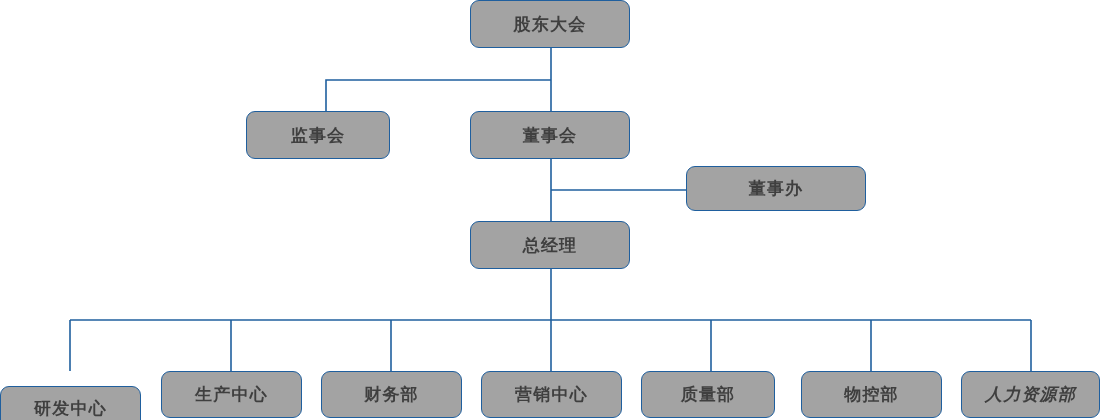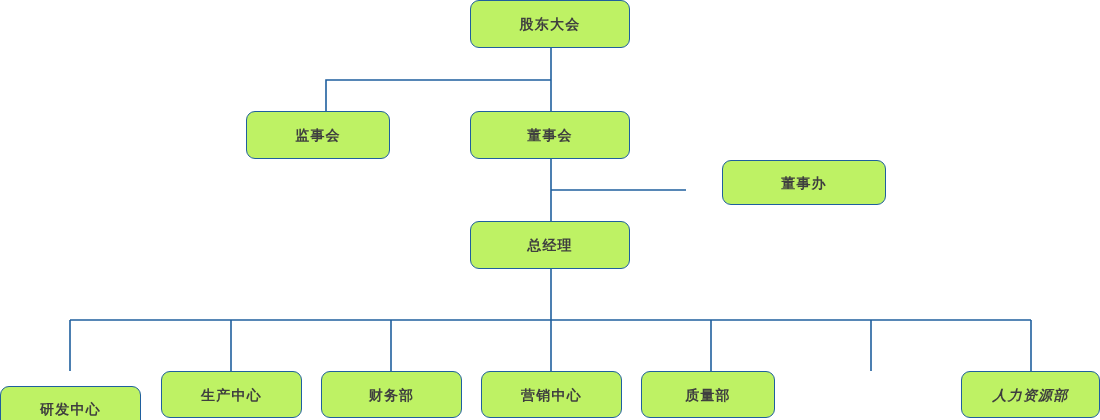--- a/index.html
+++ b/index.html
@@ -22,29 +22,29 @@
     position: absolute;
     left: 0;
     top: 0;
     width: 1100px;
     height: 420px;
     pointer-events: none;
   }
   .node {
     position: absolute;
     box-sizing: border-box;
-    background: #bef264;
+    background: #a3a3a3;
     border: 1.6px solid #1f5f9e;
     border-radius: 9px;
     display: flex;
     align-items: center;
     justify-content: center;
     color: #3f3f3f;
     font-weight: bold;
-    font-size: 14px;
+    font-size: 17px;
     letter-spacing: 1.2px;
     white-space: nowrap;
     z-index: 2;
     text-align: right;
   }
   .node-label {
     display: block;
     line-height: 1;
   }
 </style>
@@ -85,21 +85,21 @@
   </div>
 
   <div class="node" style="left:246px; top:111px; width:144px; height:48px;">
     <span class="node-label">监事会</span>
   </div>
 
   <div class="node" style="left:470px; top:111px; width:160px; height:48px;">
     <span class="node-label">董事会</span>
   </div>
 
-  <div class="node" style="left:686px; top:160px; width:164px; height:45px;margin-left:36px;">
+  <div class="node" style="left:686px; top:166px; width:180px; height:45px;">
     <span class="node-label">董事办</span>
   </div>
 
   <div class="node" style="left:470px; top:221px; width:160px; height:48px;">
     <span class="node-label">总经理</span>
   </div>
 
   <div class="node" style="left:0px; top:386px; width:141px; height:45px;">
     <span class="node-label">研发中心</span>
   </div>
@@ -113,18 +113,21 @@
   </div>
 
   <div class="node" style="left:481px; top:371px; width:141px; height:47px;">
     <span class="node-label">营销中心</span>
   </div>
 
   <div class="node" style="left:641px; top:371px; width:134px; height:47px;">
     <span class="node-label">质量部</span>
   </div>
 
+  <div class="node" style="left:801px; top:371px; width:141px; height:47px;">
+    <span class="node-label">物控部</span>
+  </div>
 
   <div class="node" style="left:961px; top:371px; width:139px; height:47px;font-style:italic;">
     <span class="node-label">人力资源部</span>
   </div>
 
 </div>
 
 </body></html>

